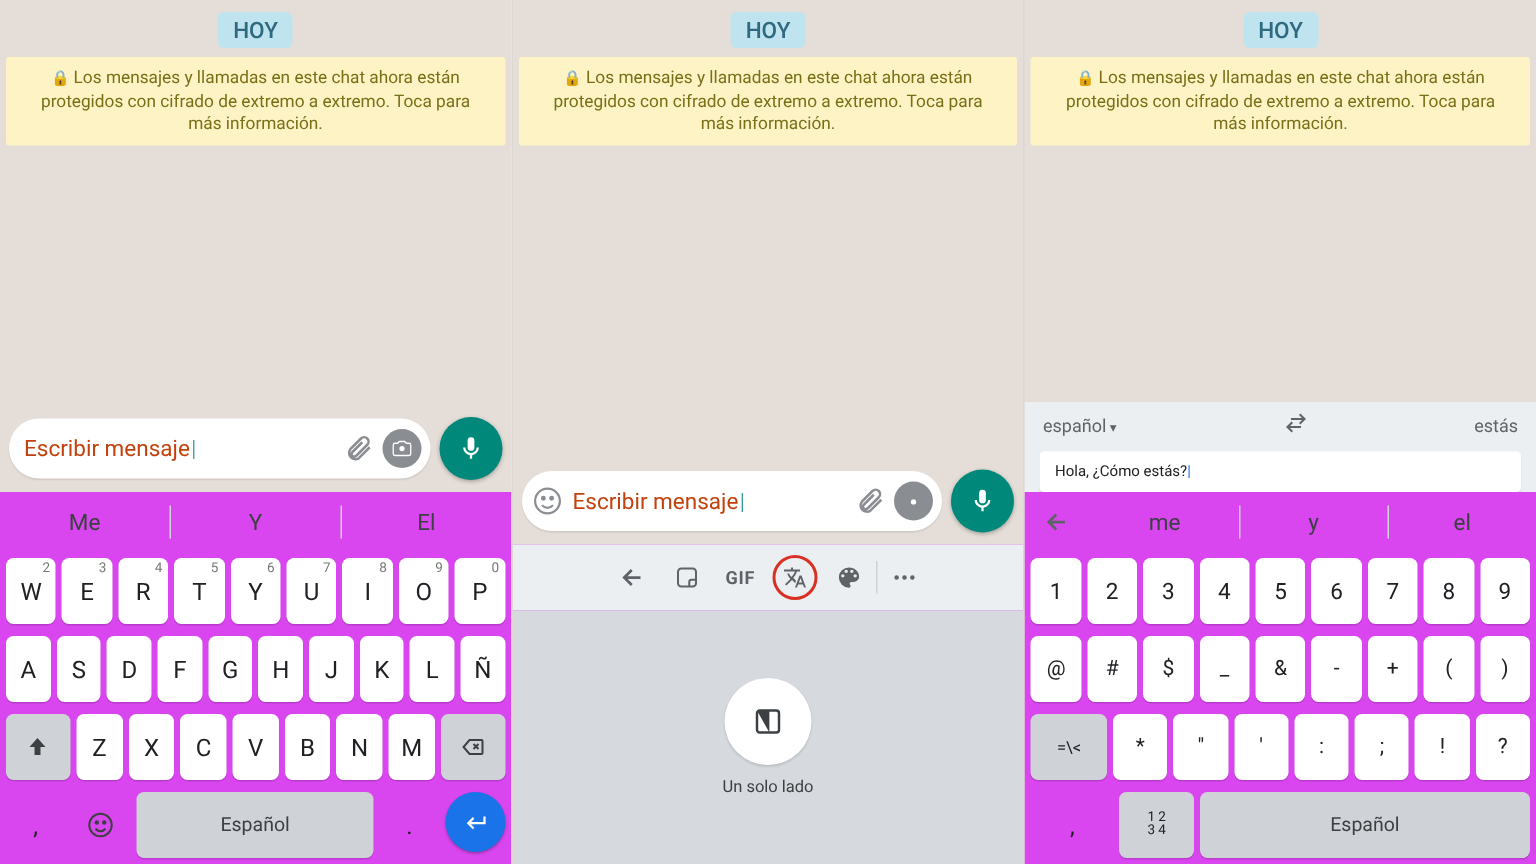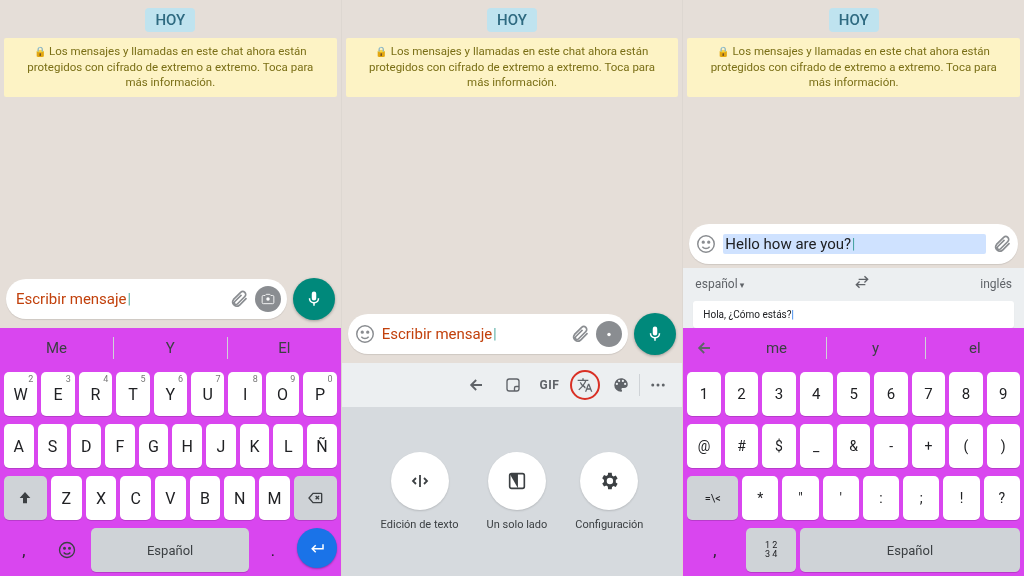--- a/index.html
+++ b/index.html
@@ -38,21 +38,21 @@
   .krow{ display:flex; gap:4px; padding:4px 4px; }
   .key{ flex:1; background:#fff; border-radius:5px; height:44px; display:flex; align-items:center; justify-content:center; font-size:16px; color:#202124; box-shadow:0 1px 0 rgba(0,0,0,0.15); position:relative; }
   .key.dark{ background:#cfd3d7; }
   .key .sup{ position:absolute; top:2px; right:4px; font-size:9px; color:#777; }
   .key.wide{ flex:1.4; }
   .key.space{ flex:4; background:#cfd3d7; font-size:13px; color:#3c4043; }
   .key.enter{ flex:1.4; background:#1a73e8; color:#fff; border-radius:50%; height:40px; width:40px; flex:0 0 40px; box-shadow:0 1px 2px rgba(0,0,0,0.3); }
   .key.noshadow{ box-shadow:none; background:transparent; }
 
   
-  .tool-row{ height:44px; background:#eceff1; display:flex; align-items:center; justify-content:flex-end; padding:0 6px; }
+  .tool-row{ height:44px; background:#eceff1; display:flex; align-items:center; justify-content:center; padding:0 6px; }
   .tool-row .titem{ color:#5f6368; display:flex; align-items:center; justify-content:center; width:36px; height:36px; }
   .circle-red{ border:2px solid #d93025; border-radius:50%; width:30px; height:30px; display:flex; align-items:center; justify-content:center; }
   .gif-label{ font-size:12px; font-weight:700; color:#5f6368; letter-spacing:0.5px;}
 
   .tool-body{ flex:1; background:#d6dade; display:flex; align-items:center; justify-content:center; gap:28px; }
   .tool-card{ display:flex; flex-direction:column; align-items:center; gap:8px; }
   .tool-card .circle{ width:58px; height:58px; border-radius:50%; background:#fff; display:flex; align-items:center; justify-content:center; color:#3c4043; box-shadow:0 1px 2px rgba(0,0,0,0.15);}
   .tool-card .lbl{ font-size:11px; color:#3c4043; }
 
   
@@ -234,80 +234,46 @@
         <svg width="18" height="18" viewBox="0 0 24 24" fill="#5f6368">
             <circle cx="5" cy="12" r="2"></circle>
             <circle cx="12" cy="12" r="2"></circle>
             <circle cx="19" cy="12" r="2"></circle>
           </svg>
       </div>
     </div>
     <div class="tool-body">
       <div class="tool-card">
         <div class="circle">
-            <svg width="24" height="24" viewBox="0 0 24 24" fill="none" stroke="#3c4043" stroke-width="1.8">
-              <path d="M12 6v12M8 9l-3 3 3 3M16 9l3 3-3 3"></path>
-            </svg>
-          </div>
-        <div class="lbl">Edición de texto</div>
-      </div>
-      <div class="tool-card">
-        <div class="circle">
             <svg width="22" height="22" viewBox="0 0 24 24" fill="none" stroke="#3c4043" stroke-width="1.8">
               <rect x="4" y="4" width="16" height="16" rx="2"></rect>
               <path d="M4 4l9 0 0 16" fill="#3c4043" stroke="none"></path>
             </svg>
           </div>
         <div class="lbl">Un solo lado</div>
       </div>
-      <div class="tool-card">
-        <div class="circle">
-            <svg width="22" height="22" viewBox="0 0 24 24" fill="#3c4043">
-              <path d="M19.4 13a7.8 7.8 0 000-2l2-1.6-2-3.4-2.4 1a7.6 7.6 0 00-1.7-1L15 3h-4l-.3 2.5a7.6 7.6 0 00-1.7 1l-2.4-1-2 3.4L6.6 11a7.8 7.8 0 000 2l-2 1.6 2 3.4 2.4-1c.5.4 1.1.8 1.7 1L11 21h4l.3-2.5c.6-.2 1.2-.6 1.7-1l2.4 1 2-3.4-2-1.6zM13 15.5A3.5 3.5 0 1116.5 12 3.5 3.5 0 0113 15.5z"></path>
-            </svg>
-          </div>
-        <div class="lbl">Configuración</div>
-      </div>
     </div>
   </div>
 </div>
 
 <div class="panel">
   <div class="chat-top">
     <span class="date-chip">HOY</span>
     <div class="encrypt-banner lock-pre">Los mensajes y llamadas en este chat ahora están protegidos con cifrado de extremo a extremo. Toca para más información.</div>
   </div>
   <div class="chat-body"></div>
-  <div class="input-row" style="padding-bottom:4px;">
-    <div class="msg-field small-pad-left">
-      <span class="ico">
-        <svg width="22" height="22" viewBox="0 0 24 24" fill="none" stroke="#8a8d91" stroke-width="1.6">
-            <circle cx="12" cy="12" r="9"></circle>
-            <circle cx="9" cy="10" r="1" fill="#8a8d91"></circle>
-            <circle cx="15" cy="10" r="1" fill="#8a8d91"></circle>
-            <path d="M8 15c1 1.2 2.5 2 4 2s3-.8 4-2"></path>
-          </svg>
-      </span>
-      <span class="input-text caret">Hello how are you?</span>
-      <span class="ico">
-        <svg width="20" height="20" viewBox="0 0 24 24" fill="none" stroke="#8a8d91" stroke-width="2">
-            <path d="M21 11l-8.5 8.5a5 5 0 01-7-7L14 4a3.5 3.5 0 015 5l-9 9a2 2 0 01-3-3l8-8"></path>
-          </svg>
-      </span>
-    </div>
-  </div>
   <div class="translate-bar">
     <div class="lang-row">
       <span class="drop">español</span>
       <span>
         <svg width="16" height="16" viewBox="0 0 24 24" fill="#5f6368">
             <path d="M7 7h11l-3-3 1.4-1.4L22 8l-5.6 5.4L15 12l3-3H7zm10 10H6l3 3-1.4 1.4L2 16l5.6-5.4L9 12l-3 3h11z"></path>
           </svg>
       </span>
-      <span>inglés</span>
+      <span>estás</span>
     </div>
     <div class="trans-input">
       <span>Hola, ¿Cómo estás?</span><span class="caret2"></span>
     </div>
   </div>
   <div class="kbd">
     <div class="sugg-row">
       <div style="width:44px;display:flex;align-items:center;justify-content:center;">
         <svg width="20" height="20" viewBox="0 0 24 24" fill="none" stroke="#5f6368" stroke-width="2.2">
             <path d="M18 12H6M11 6l-6 6 6 6"></path>

